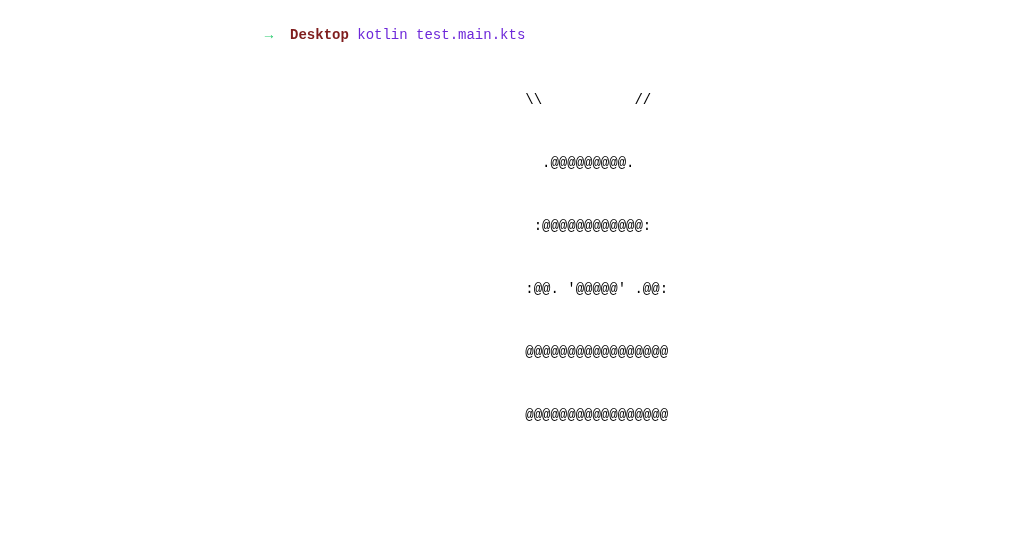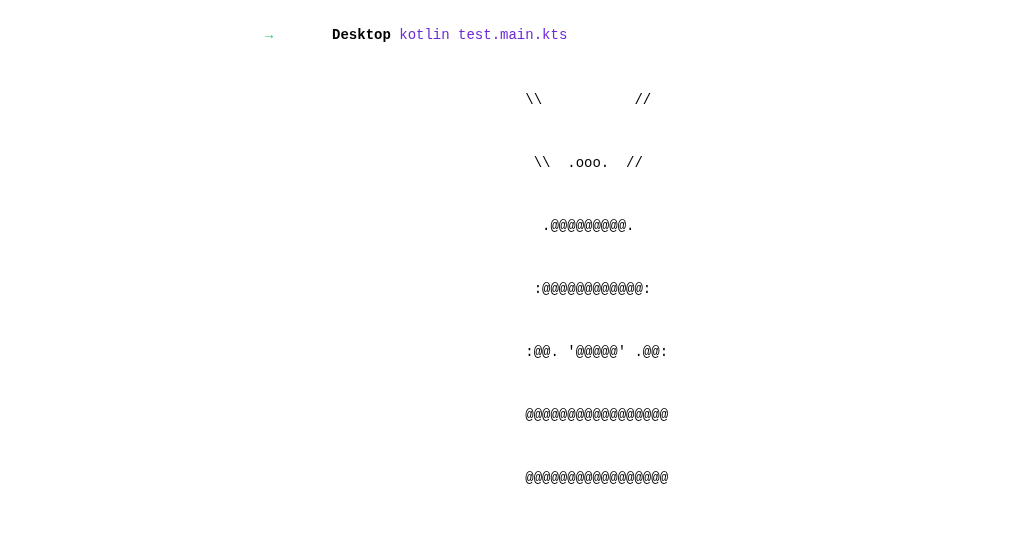--- a/index.html
+++ b/index.html
@@ -19,23 +19,22 @@
     }
     .terminal-line {
       white-space: pre;
       color: #000000;
     }
     .prompt-arrow {
       color: #2ecc71;
       font-weight: normal;
     }
     .prompt-dir {
-      color: #000000;
+      color: #7f1d1d;
       font-weight: bold;
-      margin-left: 42px;
     }
     .command {
       color: #6d28d9;
     }
     .ascii-output {
       white-space: pre;
       color: #000000;
       font-family: 'Menlo', 'Monaco', 'Consolas', 'Courier New', monospace;
       font-size: 14px;
       line-height: 1.5;
@@ -48,21 +47,20 @@
   </style>
 </head>
 <body>
 
 <div class="terminal-line">
   <span class="prompt-arrow">→</span>  <span class="prompt-dir">Desktop</span> <span class="command">kotlin test.main.kts</span>
 </div>
 
 <div class="ascii-output">
   <span class="ascii-line">                                 \\           //</span>
-  <span class="ascii-line">                                  \\  .ooo.  //</span>
   <span class="ascii-line">                                   .@@@@@@@@@.</span>
   <span class="ascii-line">                                  :@@@@@@@@@@@@:</span>
   <span class="ascii-line">                                 :@@. '@@@@@' .@@:</span>
   <span class="ascii-line">                                 @@@@@@@@@@@@@@@@@</span>
   <span class="ascii-line">                                 @@@@@@@@@@@@@@@@@</span>
   <span class="ascii-line"></span>
   
   
   
   

